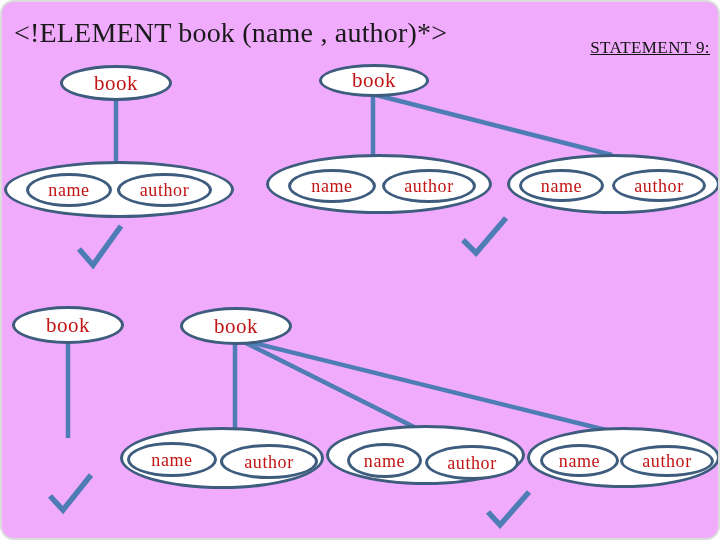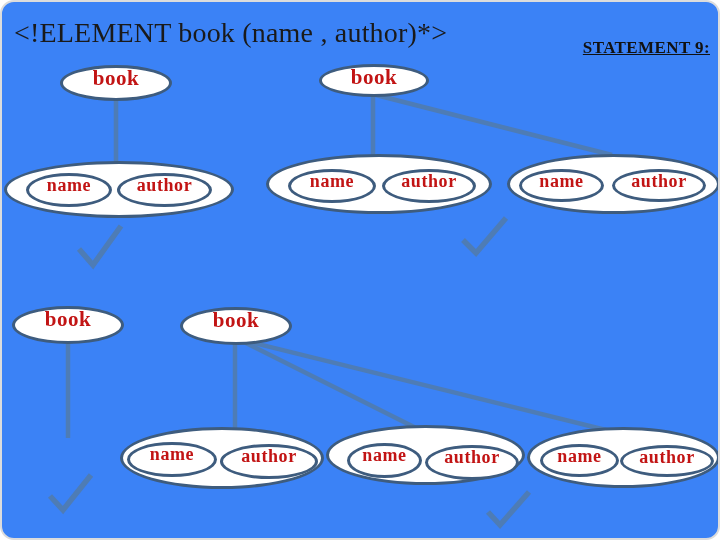--- a/index.html
+++ b/index.html
@@ -1,37 +1,37 @@
 <!DOCTYPE html>
 <html><head>
 <meta charset="utf-8">
 <style>
   html,body{margin:0;padding:0;background:#fff;}
   .slide{
-    position:relative;width:720px;height:540px;background:#3b82f6;
+    position:relative;width:720px;height:540px;background:#f0abfc;
     border:2px solid #dcdcdc;border-radius:14px;box-sizing:border-box;
     overflow:hidden;font-family:"Liberation Serif", serif;
   }
   .title{
     position:absolute;left:12px;top:15px;font-size:28px;color:#1a1a1a;
     white-space:nowrap;letter-spacing:0.2px;
   }
   .statement{
-    position:absolute;right:8px;top:36px;font-size:17px;font-weight:bold;
+    position:absolute;right:8px;top:36px;font-size:17px;font-weight:normal;
     color:#111;text-decoration:underline;letter-spacing:0.4px;white-space:nowrap;
   }
   .lines-layer,.checks-layer{
     position:absolute;left:0;top:0;width:720px;height:540px;pointer-events:none;
   }
   .lines-layer{z-index:1;}
   .checks-layer{z-index:3;}
   .ellipse{
     position:absolute;border:3px solid #3E5C7E;border-radius:50%;
     background:#fff;box-sizing:border-box;z-index:2;
-    display:flex;justify-content:center;font-weight:bold;
+    display:flex;align-items:center;justify-content:center;
   }
   .node-label{color:#C21414;font-size:21px;line-height:1;letter-spacing:0.5px;}
   .leaf-label{color:#C21414;font-size:18px;line-height:1;letter-spacing:0.6px;}
   .group{background:#fff;}
 </style>
 </head>
 <body>
 
 <div class="slide">
 

